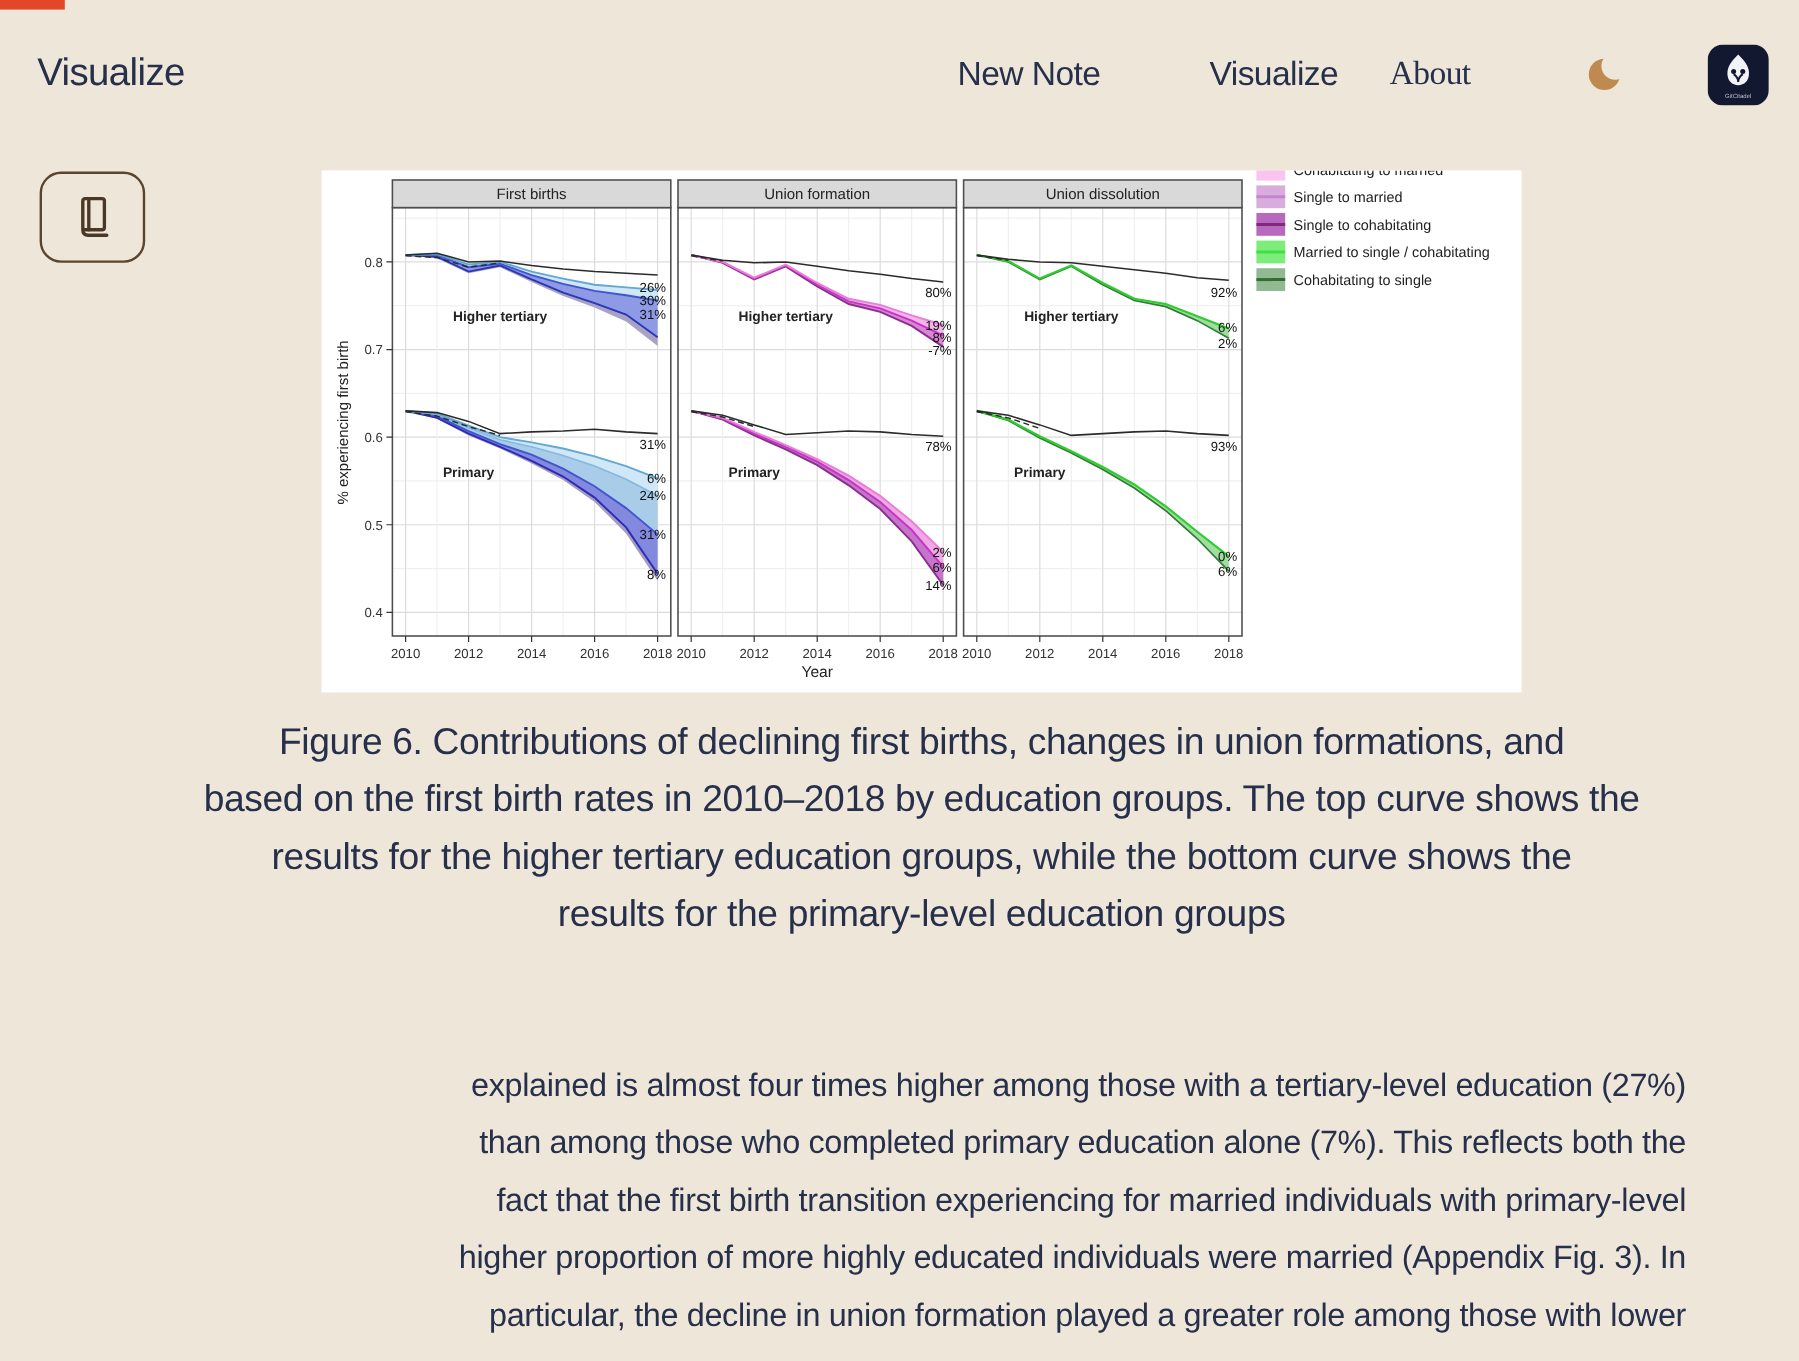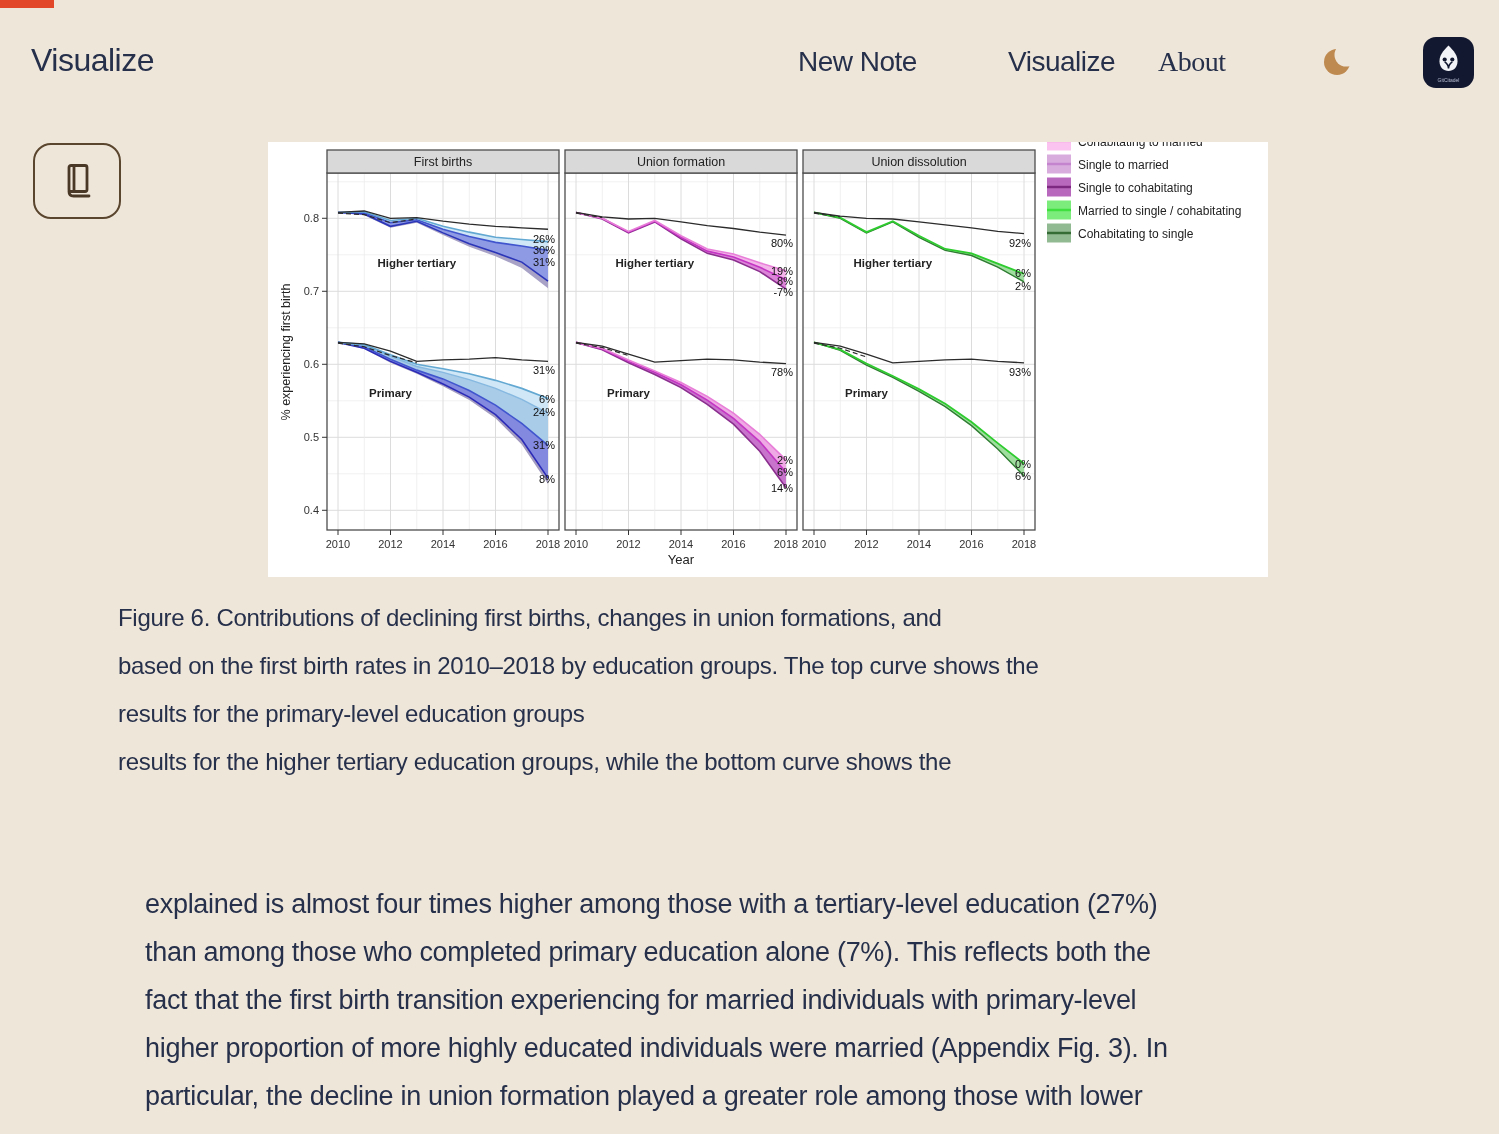--- a/index.html
+++ b/index.html
@@ -24,28 +24,28 @@
     border:2.5px solid #5A452E;border-radius:18px;background:transparent;
     display:flex;align-items:center;justify-content:center;cursor:pointer;
   }
   .chart-box{
     position:absolute;left:268px;top:142px;width:1000px;height:435px;
     background:#FFFFFF;overflow:hidden;
   }
   svg text{font-family:"Liberation Sans",sans-serif;}
   .caption{
     position:absolute;left:118px;top:594px;width:1300px;
-    font-size:24px;line-height:48px;letter-spacing:-0.3px;
+    text-align:center;font-size:31px;line-height:48px;letter-spacing:-0.3px;
   }
   .caption div{white-space:nowrap;}
   .article{
     position:absolute;left:145px;top:880px;width:1260px;
     text-align:left;font-size:27px;line-height:48px;letter-spacing:-0.3px;
   }
-  .article div{white-space:nowrap;}
+  .article div{white-space:nowrap;text-align:right;}
 </style>
 </head>
 <body>
 
 <div class="accent-strip"></div>
 
 <div class="brand">Visualize</div>
 
 <div class="nav-link" id="nav-new-note">New Note</div>
 <div class="nav-link" id="nav-visualize">Visualize</div>
@@ -284,22 +284,22 @@
         <rect x="779" y="81.5" width="24" height="19" fill="#92BA92"></rect>
         <line x1="779" x2="803" y1="91" y2="91" stroke="#356B35" stroke-width="2.5"></line>
         <text x="810" y="95.5" font-size="12" fill="#222">Cohabitating to single</text>
       </g>
     </svg>
 </div>
 
 <div class="caption">
   <div>Figure 6. Contributions of declining first births, changes in union formations, and</div>
   <div>based on the first birth rates in 2010–2018 by education groups. The top curve shows the</div>
+  <div>results for the higher tertiary education groups, while the bottom curve shows the</div>
   <div>results for the primary-level education groups</div>
-  <div>results for the higher tertiary education groups, while the bottom curve shows the</div>
 </div>
 
 <div class="article">
   <div>explained is almost four times higher among those with a tertiary-level education (27%)</div>
   <div>than among those who completed primary education alone (7%). This reflects both the</div>
   <div>fact that the first birth transition experiencing for married individuals with primary-level</div>
   <div>higher proportion of more highly educated individuals were married (Appendix Fig. 3). In</div>
   <div>particular, the decline in union formation played a greater role among those with lower</div>
 </div>
 

